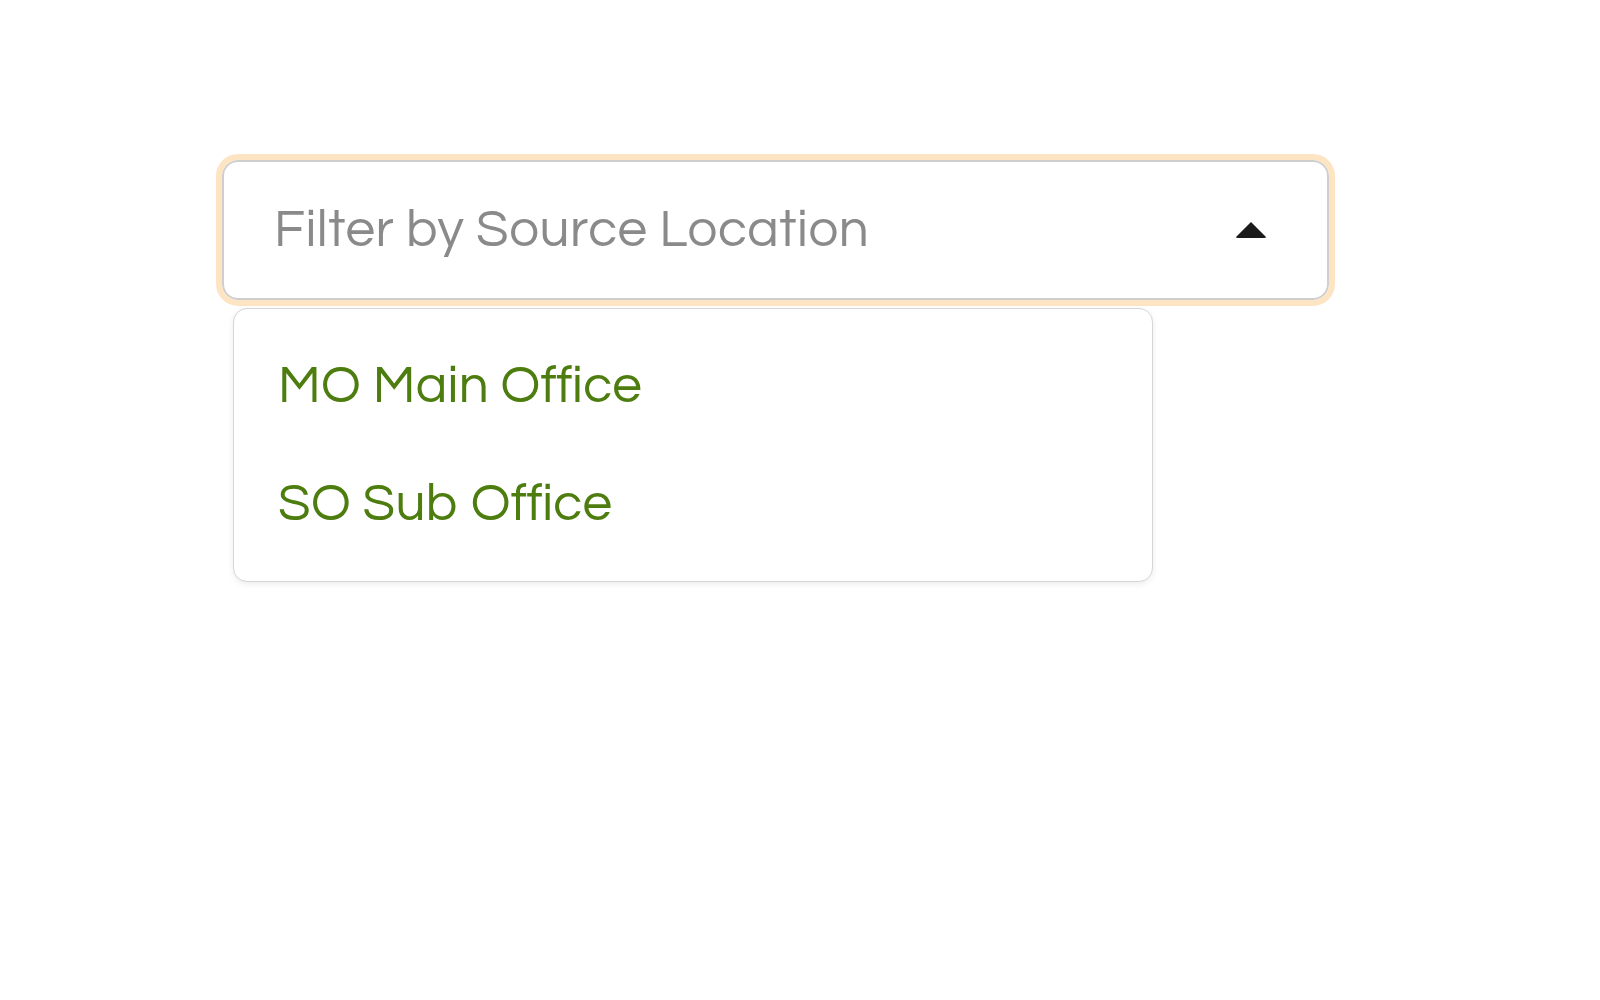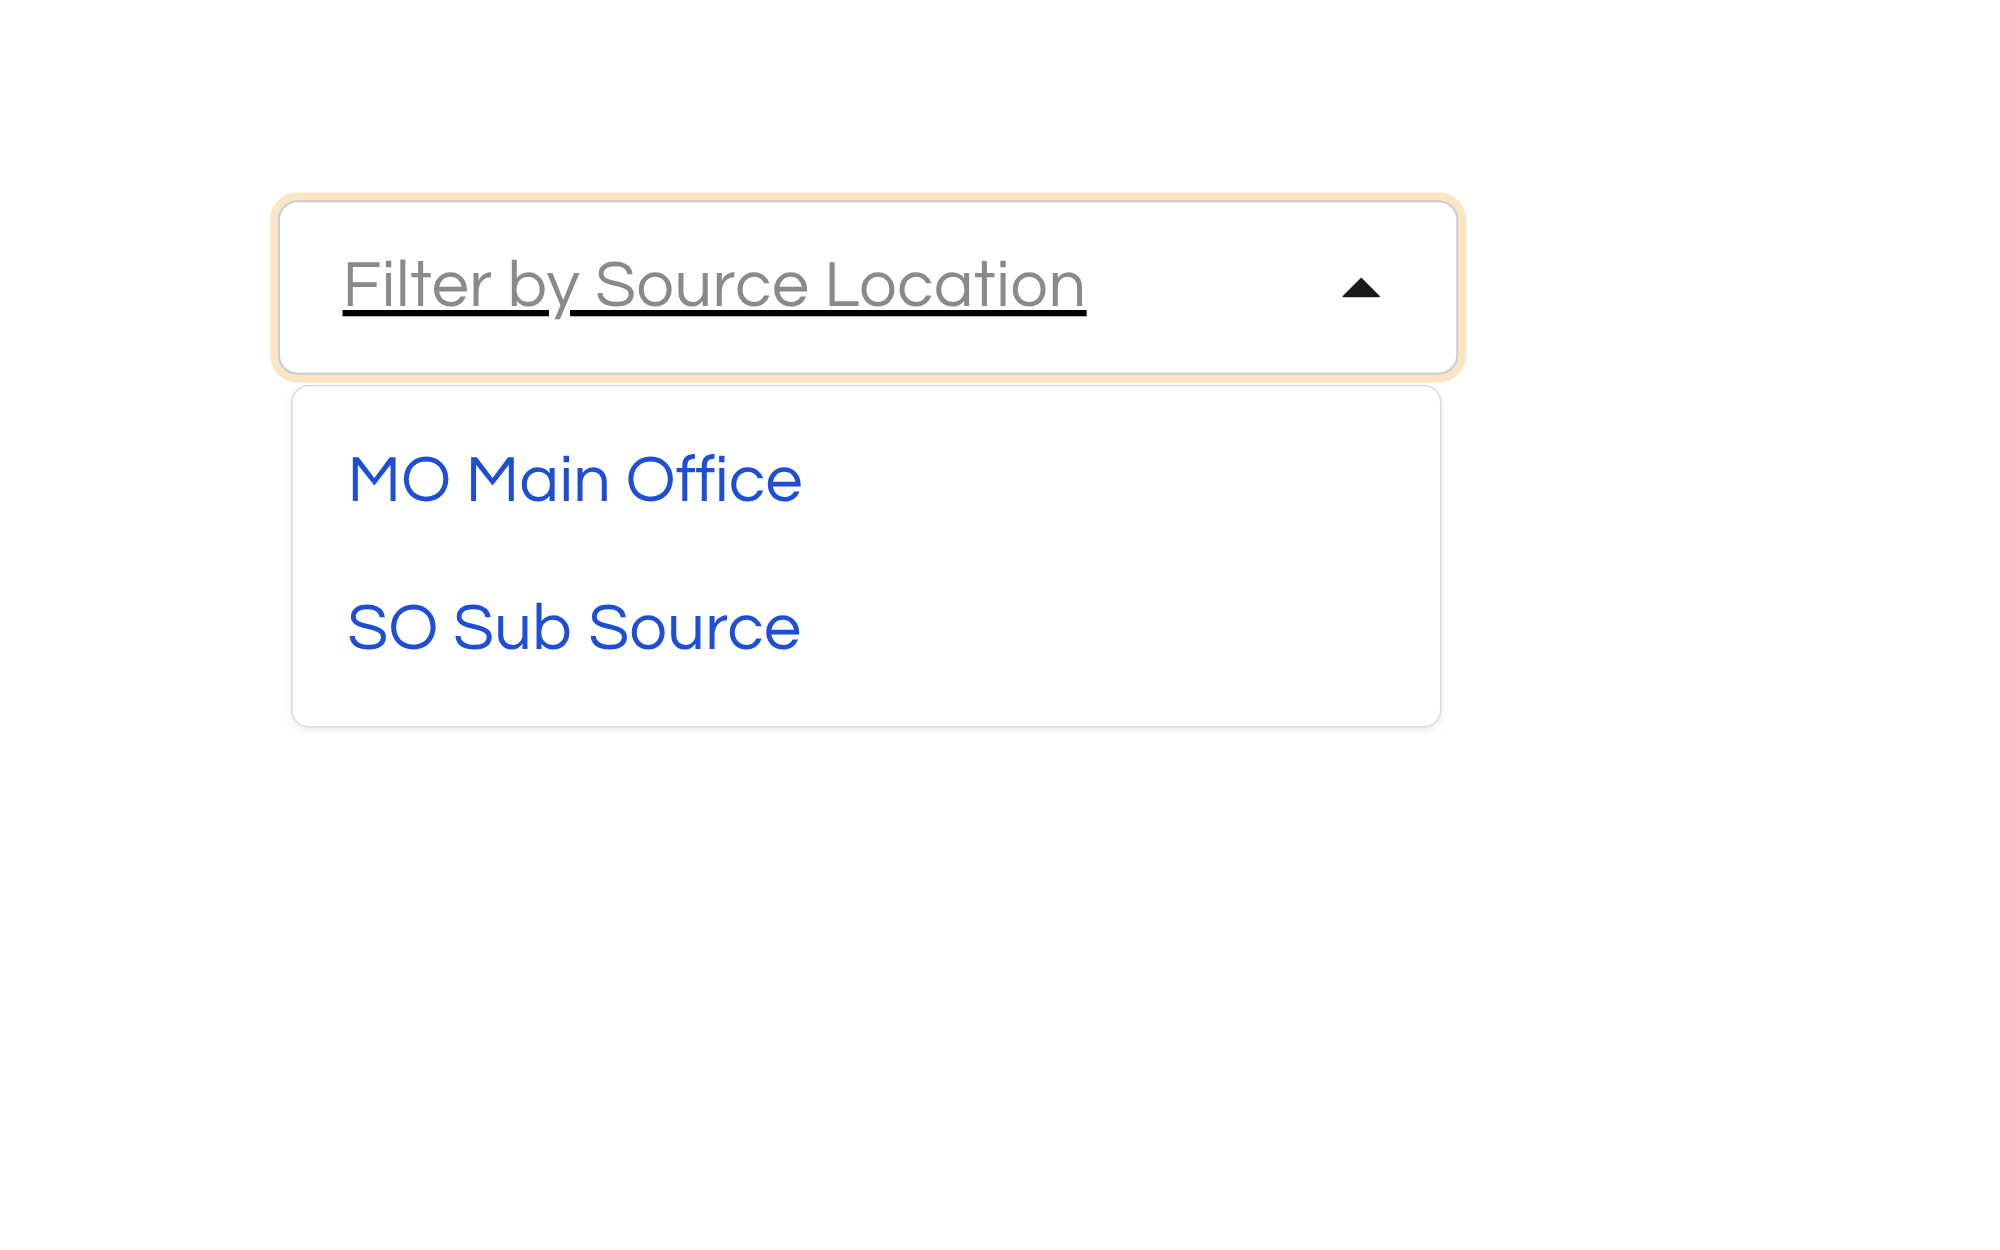--- a/index.html
+++ b/index.html
@@ -11,22 +11,21 @@
       font-family: 'Century Gothic', 'Futura', 'Avenir', 'Questrial', sans-serif;
       background: #ffffff;
       width: 1600px;
       height: 1000px;
       position: relative;
     }
     .dropdown-wrapper {
       position: absolute;
       left: 222px;
       top: 160px;
-      width: 945px;
-      text-decoration: underline;
+      width: 1107px;
     }
     .dropdown-trigger {
       width: 100%;
       height: 140px;
       background: #ffffff;
       border: 2px solid #cfcfcf;
       border-radius: 16px;
       padding: 0 50px;
       display: flex;
       align-items: center;
@@ -57,31 +56,31 @@
       width: 920px;
       background: #ffffff;
       border: 1.5px solid #d6d6d6;
       border-radius: 14px;
       box-shadow: 0 2px 6px rgba(0,0,0,0.08);
       padding: 18px 0;
     }
     .dropdown-option {
       padding: 32px 44px;
       font-size: 53px;
-      color: #1d4ed8;
+      color: #4d7c0f;
       cursor: pointer;
       font-weight: 400;
       letter-spacing: 0.3px;
     }
   </style>
 </head>
 <body>
 
 <div class="dropdown-wrapper">
   <div class="dropdown-trigger">
     <span class="dropdown-placeholder">Filter by Source Location</span>
     <span class="caret-up"></span>
   </div>
   <div class="dropdown-menu">
     <div class="dropdown-option">MO Main Office</div>
-    <div class="dropdown-option">SO Sub Source</div>
+    <div class="dropdown-option">SO Sub Office</div>
   </div>
 </div>
 
 </body></html>

